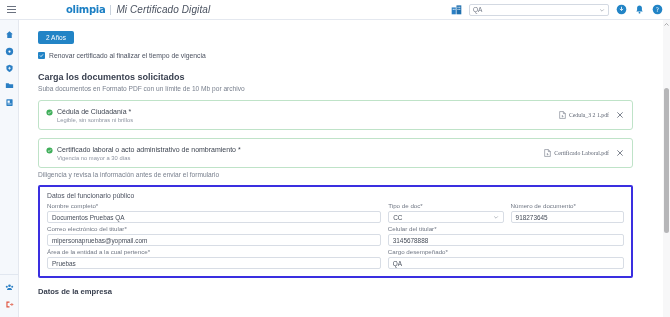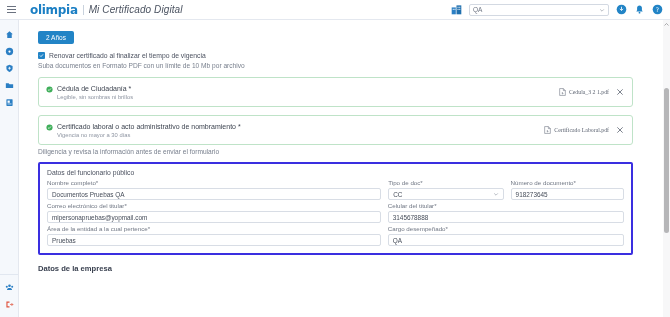--- a/index.html
+++ b/index.html
@@ -21,23 +21,24 @@
     z-index: 20;
   }
   .hamburger {
     width: 22px; height: 20px;
     display: flex; flex-direction: column; justify-content: center; align-items: center;
     gap: 2px; cursor: pointer;
   }
   .hamburger span { display: block; width: 9px; height: 1px; background: #6b7280; }
   .brand-wrap { display: flex; align-items: center; gap: 5px; margin-left: 8px; }
   .brand-logo {
-    font-size: 12px; font-weight: 700; letter-spacing: -0.3px;
+    font-size: 10px; font-weight: 700; letter-spacing: -0.3px;
     color: #1b7fc4;
     font-family: "DejaVu Sans", sans-serif;
+    margin-left: 36px;
   }
   .brand-sep { width: 1px; height: 10px; background: #c9d2dd; }
   .brand-title { font-size: 10px; color: #4a5260; letter-spacing: .1px; font-style: italic; }
 
   .topbar-right {
     margin-left: auto; display: flex; align-items: center; gap: 7px;
     padding-right: 7px;
   }
   .env-icon { width: 11px; height: 11px; display:block; }
   .env-select {
@@ -269,20 +270,21 @@
 
       <div class="check-row">
         <span class="chk">
           <svg viewBox="0 0 10 10">
             <path d="M2 5 L4 7.2 L8 2.8" stroke="#fff" stroke-width="1.6" fill="none"></path>
           </svg>
         </span>
         <span class="check-label">Renovar certificado al finalizar el tiempo de vigencia</span>
       </div>
 
+      <div class="sec-title">Carga los documentos solicitados</div>
       <div class="sec-sub">Suba documentos en Formato PDF con un límite de 10 Mb por archivo</div>
 
       
       <div class="doc-card">
         <div class="doc-left">
           <svg class="ok-dot" viewBox="0 0 16 16">
             <circle cx="8" cy="8" r="7" fill="#3fae5a"></circle>
             <path d="M4.5 8.2 L7 10.5 L11.5 5.5" stroke="#fff" stroke-width="1.6" fill="none"></path>
           </svg>
           <div>

